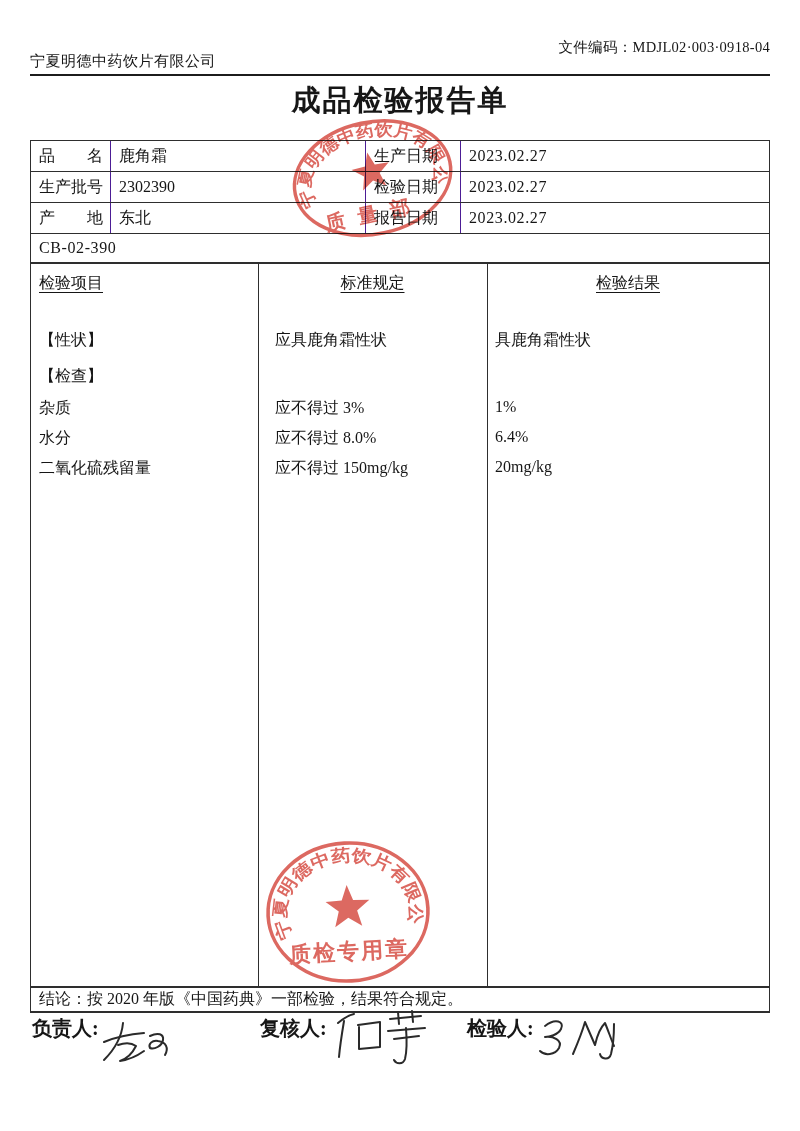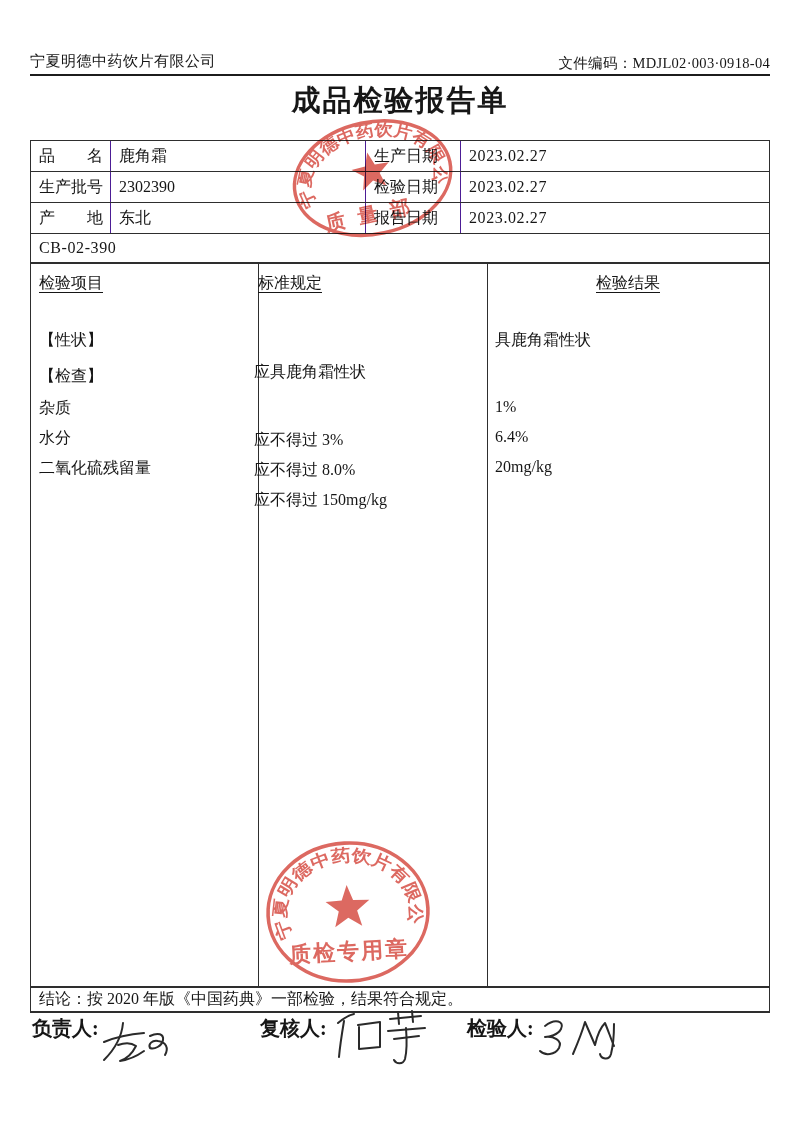--- a/index.html
+++ b/index.html
@@ -6,21 +6,21 @@
   html,body { width:800px; height:1131px; background:#ffffff; }
   body {
     position:relative;
     font-family:"Liberation Serif","DejaVu Serif",serif;
     color:#161616;
     overflow:hidden;
   }
 
   
   .hdr-company { position:absolute; left:30px; top:52px; font-size:15px; letter-spacing:.5px; }
-  .hdr-code    { position:absolute; right:30px; top:54px; font-size:14.5px; letter-spacing:.3px; }
+  .hdr-code    { position:absolute; right:30px; top:38px; font-size:14.5px; letter-spacing:.3px; }
   .hdr-rule    { position:absolute; left:30px; top:74px; width:740px; height:2px; background:#1c1c1c; }
 
   .doc-title {
     position:absolute; left:0; top:81px; width:100%;
     text-align:center; font-size:29px; font-weight:bold; letter-spacing:2px;
   }
 
   
   .info-table {
     position:absolute; left:30px; top:140px; width:740px;
@@ -40,24 +40,24 @@
   .results {
     position:absolute; left:30px; top:263px; width:740px; height:724px;
     border:1px solid #2e2e2e;
   }
   .vline { position:absolute; top:0; bottom:0; width:1px; background:#2e2e2e; }
   .vline.v1 { left:227px; }
   .vline.v2 { left:456px; }
   .rline { position:absolute; font-size:16px; white-space:nowrap; }
   .col-head { text-decoration:underline; text-underline-offset:4px; }
   .hc1 { left:8px;  top:9px; }
-  .hc2 { left:227px; width:229px; top:9px; }
+  .hc2 { left:227px; width:229px; text-align:center; top:9px; }
   .hc3 { left:456px; width:282px; text-align:center; top:9px;text-decoration:underline; }
   .c1 { left:8px; }
-  .c2 { left:223px;margin-top:32px; }
+  .c2 { left:244px; }
   .c3 { left:464px; }
   .row-a { top:66px; }
   .row-b { top:102px; }
   .row-c { top:134px; }
   .row-d { top:164px; }
   .row-e { top:194px; }
 
   
   .conclusion {
     position:absolute; left:30px; top:987px; width:740px; height:26px;

